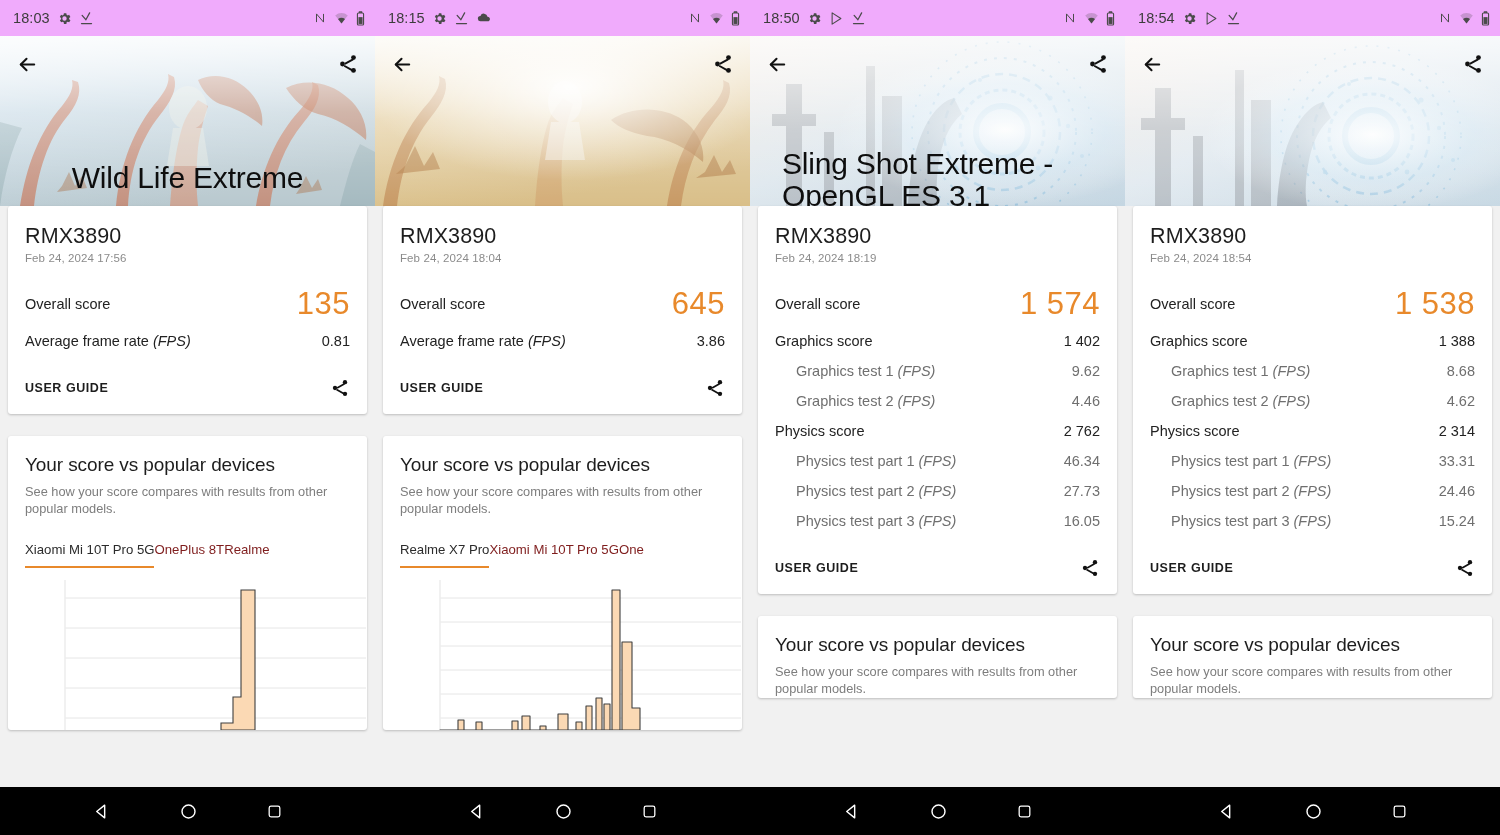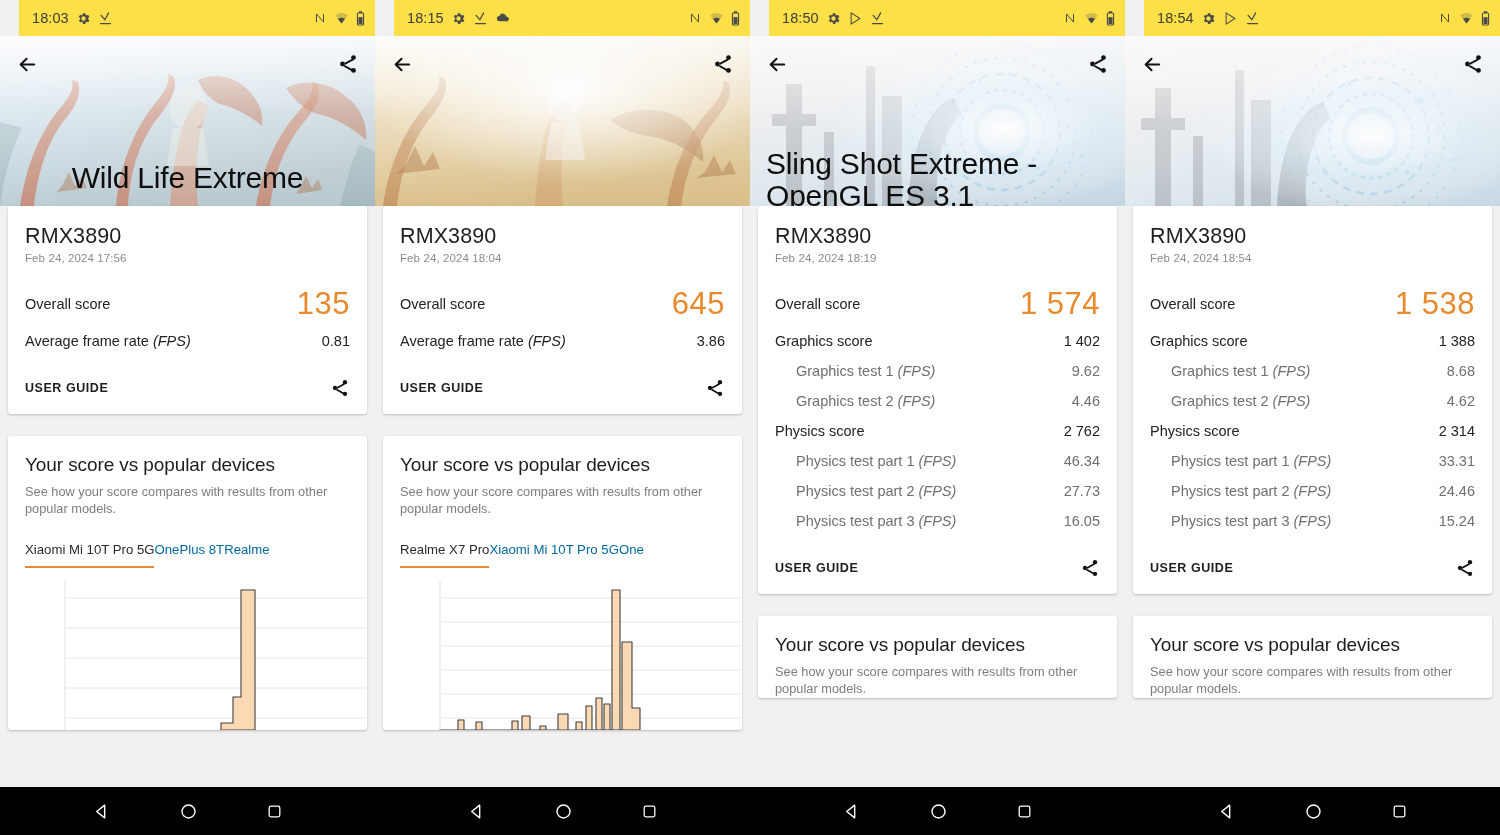--- a/index.html
+++ b/index.html
@@ -6,38 +6,38 @@
   html,body{
     width:1500px; height:835px; overflow:hidden;
     font-family:"Liberation Sans", sans-serif;
     background:#ffffff;
   }
   .screens{ display:flex; width:1500px; height:835px; position:relative; }
   .screen{ width:375px; height:835px; position:relative; overflow:hidden; background:#f1f1f1; }
 
   
   .statusbar{
-    height:36px; background:#fde047; display:flex; align-items:center;
-    justify-content:space-between; padding:0 10px 0 13px; position:relative; z-index:6;margin-left:19px;
+    height:36px; background:#f0abfc; display:flex; align-items:center;
+    justify-content:space-between; padding:0 10px 0 13px; position:relative; z-index:6;
   }
   .sb-left{ display:flex; align-items:center; gap:7px; }
   .sb-right{ display:flex; align-items:center; gap:7px; }
   .sb-time{ font-size:14.5px; color:#3c3c3c; letter-spacing:.1px; }
   .sb-ico{ display:block; }
 
   
   .hero{ height:170px; position:relative; overflow:hidden; }
   .hero-art{ position:absolute; inset:0; }
   .hero-top{
     position:absolute; top:0; left:0; right:0; height:56px;
     display:flex; align-items:center; justify-content:space-between;
     padding:0 16px; z-index:3;
   }
   .hero-title{
-    position:absolute; left:0; right:0; bottom:6px; padding:0 16px;
+    position:absolute; left:0; right:0; bottom:6px; padding:0 32px;
     z-index:2; color:#0e0e0e; font-size:30px; line-height:1.07; font-weight:400;
     letter-spacing:-.2px;
   }
   .hero-title.big{ text-align:center; font-size:30px; bottom:12px; }
   .hero-title.multi{ font-size:30px; bottom:-6px; }
 
   
   .body{ position:absolute; top:206px; left:0; right:0; bottom:0; padding:0 8px; }
   .card{
     background:#fff; border-radius:3px; margin-bottom:22px;
@@ -61,21 +61,21 @@
     display:flex; align-items:center; justify-content:space-between;
     padding-top:22px; padding-bottom:4px;text-align:center;
   }
   .guide-txt{ font-size:12.5px; font-weight:700; color:#1d1d1d; letter-spacing:.55px; }
 
   .card.cmp{ padding:18px 17px 0; overflow:hidden; }
   .cmp-title{ font-size:19px; color:#1d1d1d; font-weight:400; letter-spacing:-.1px; }
   .cmp-sub{ font-size:12.8px; color:#7d7d7d; line-height:1.36; margin-top:7px; max-width:330px; }
 
   .tabs{ display:flex; margin-top:24px; white-space:nowrap; }
-  .tab{ font-size:13.2px; color:#0369a1; padding-bottom:9px; border-bottom:2.5px solid transparent; }
+  .tab{ font-size:13.2px; color:#7f1d1d; padding-bottom:9px; border-bottom:2.5px solid transparent; }
   .tab.active{ color:#2b2b2b; border-bottom-color:#e8892b; }
 
   .chart{ height:150px; margin-top:12px; position:relative; }
   .chart svg{ display:block; }
 
   
   .navbar{
     position:absolute; left:0; bottom:0; width:1500px; height:48px; background:#000;
     display:flex; z-index:20;
   }

